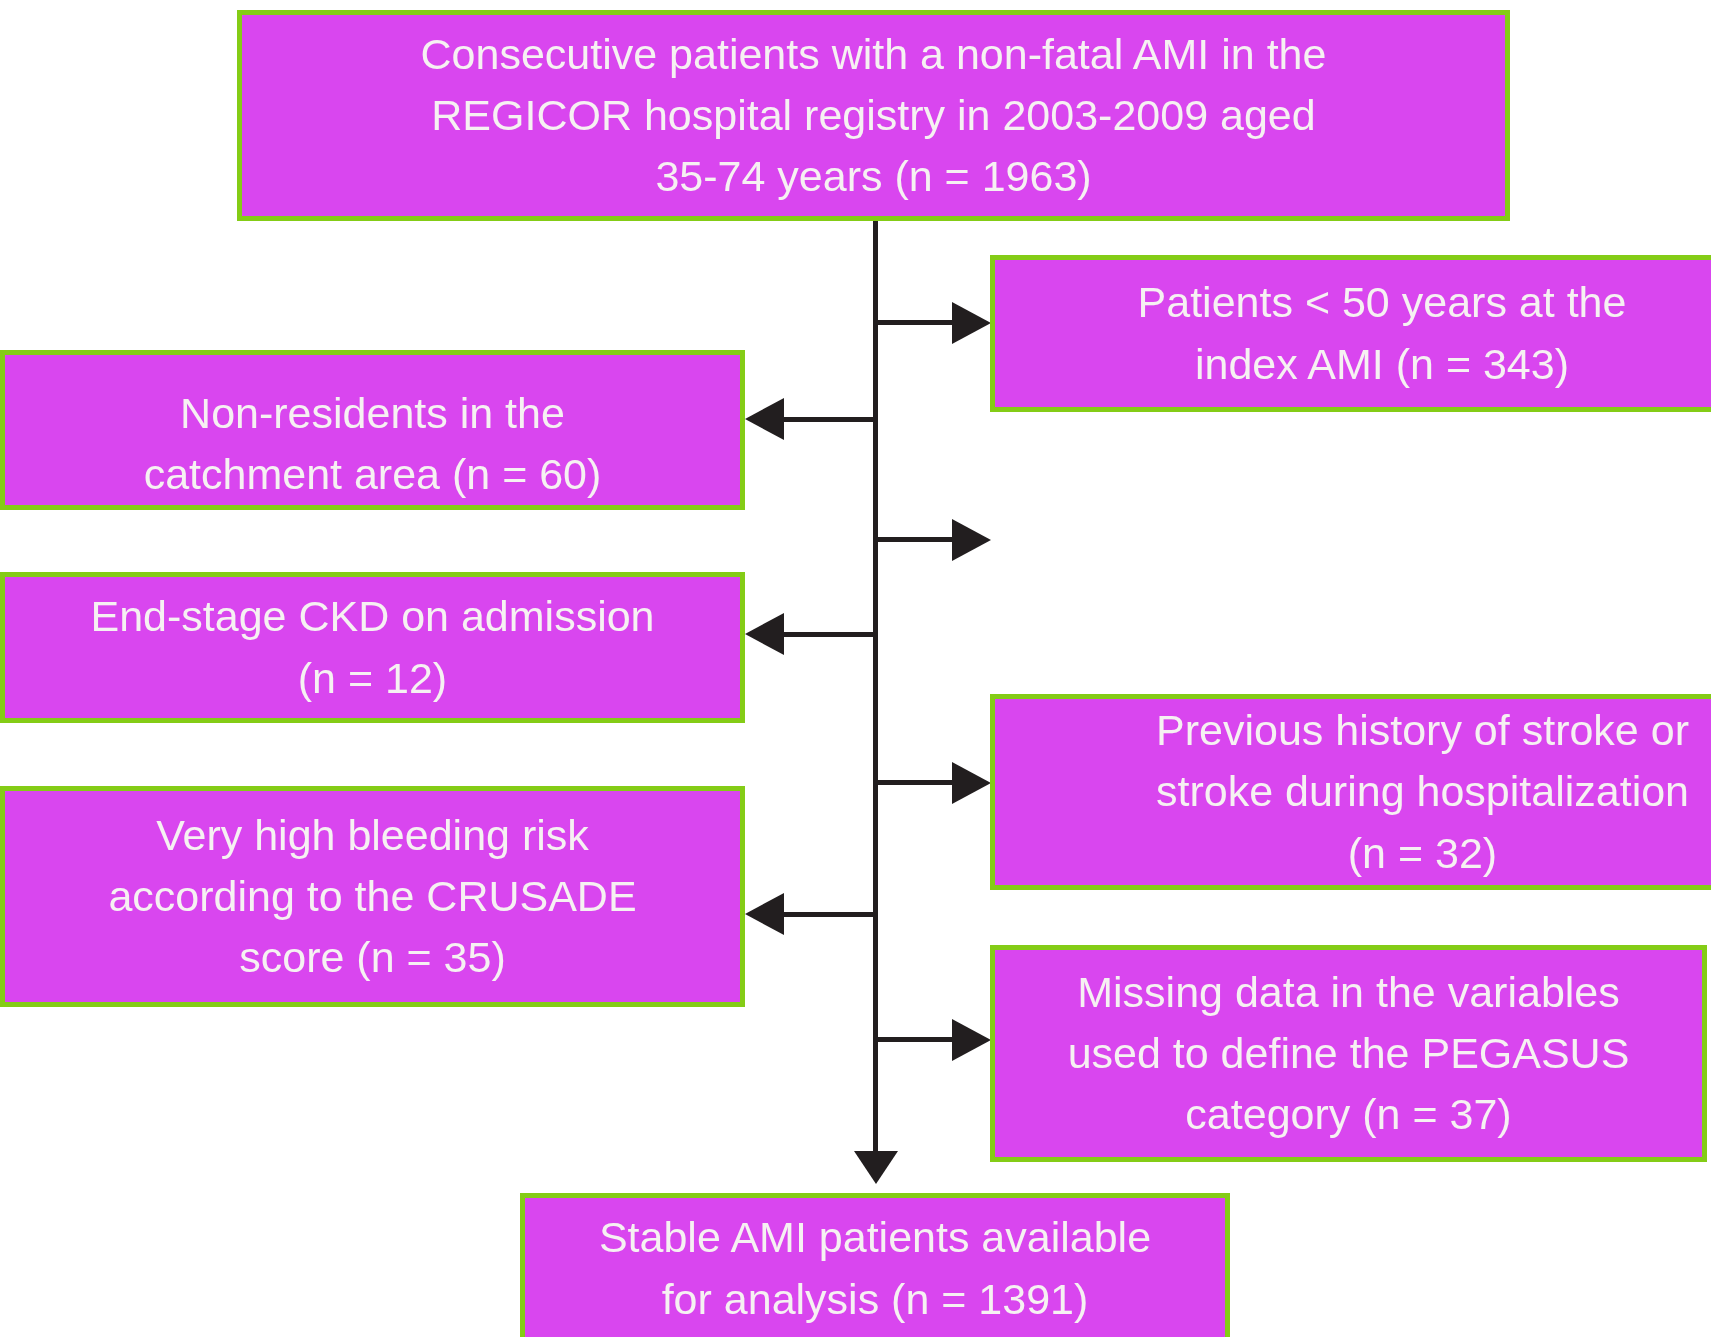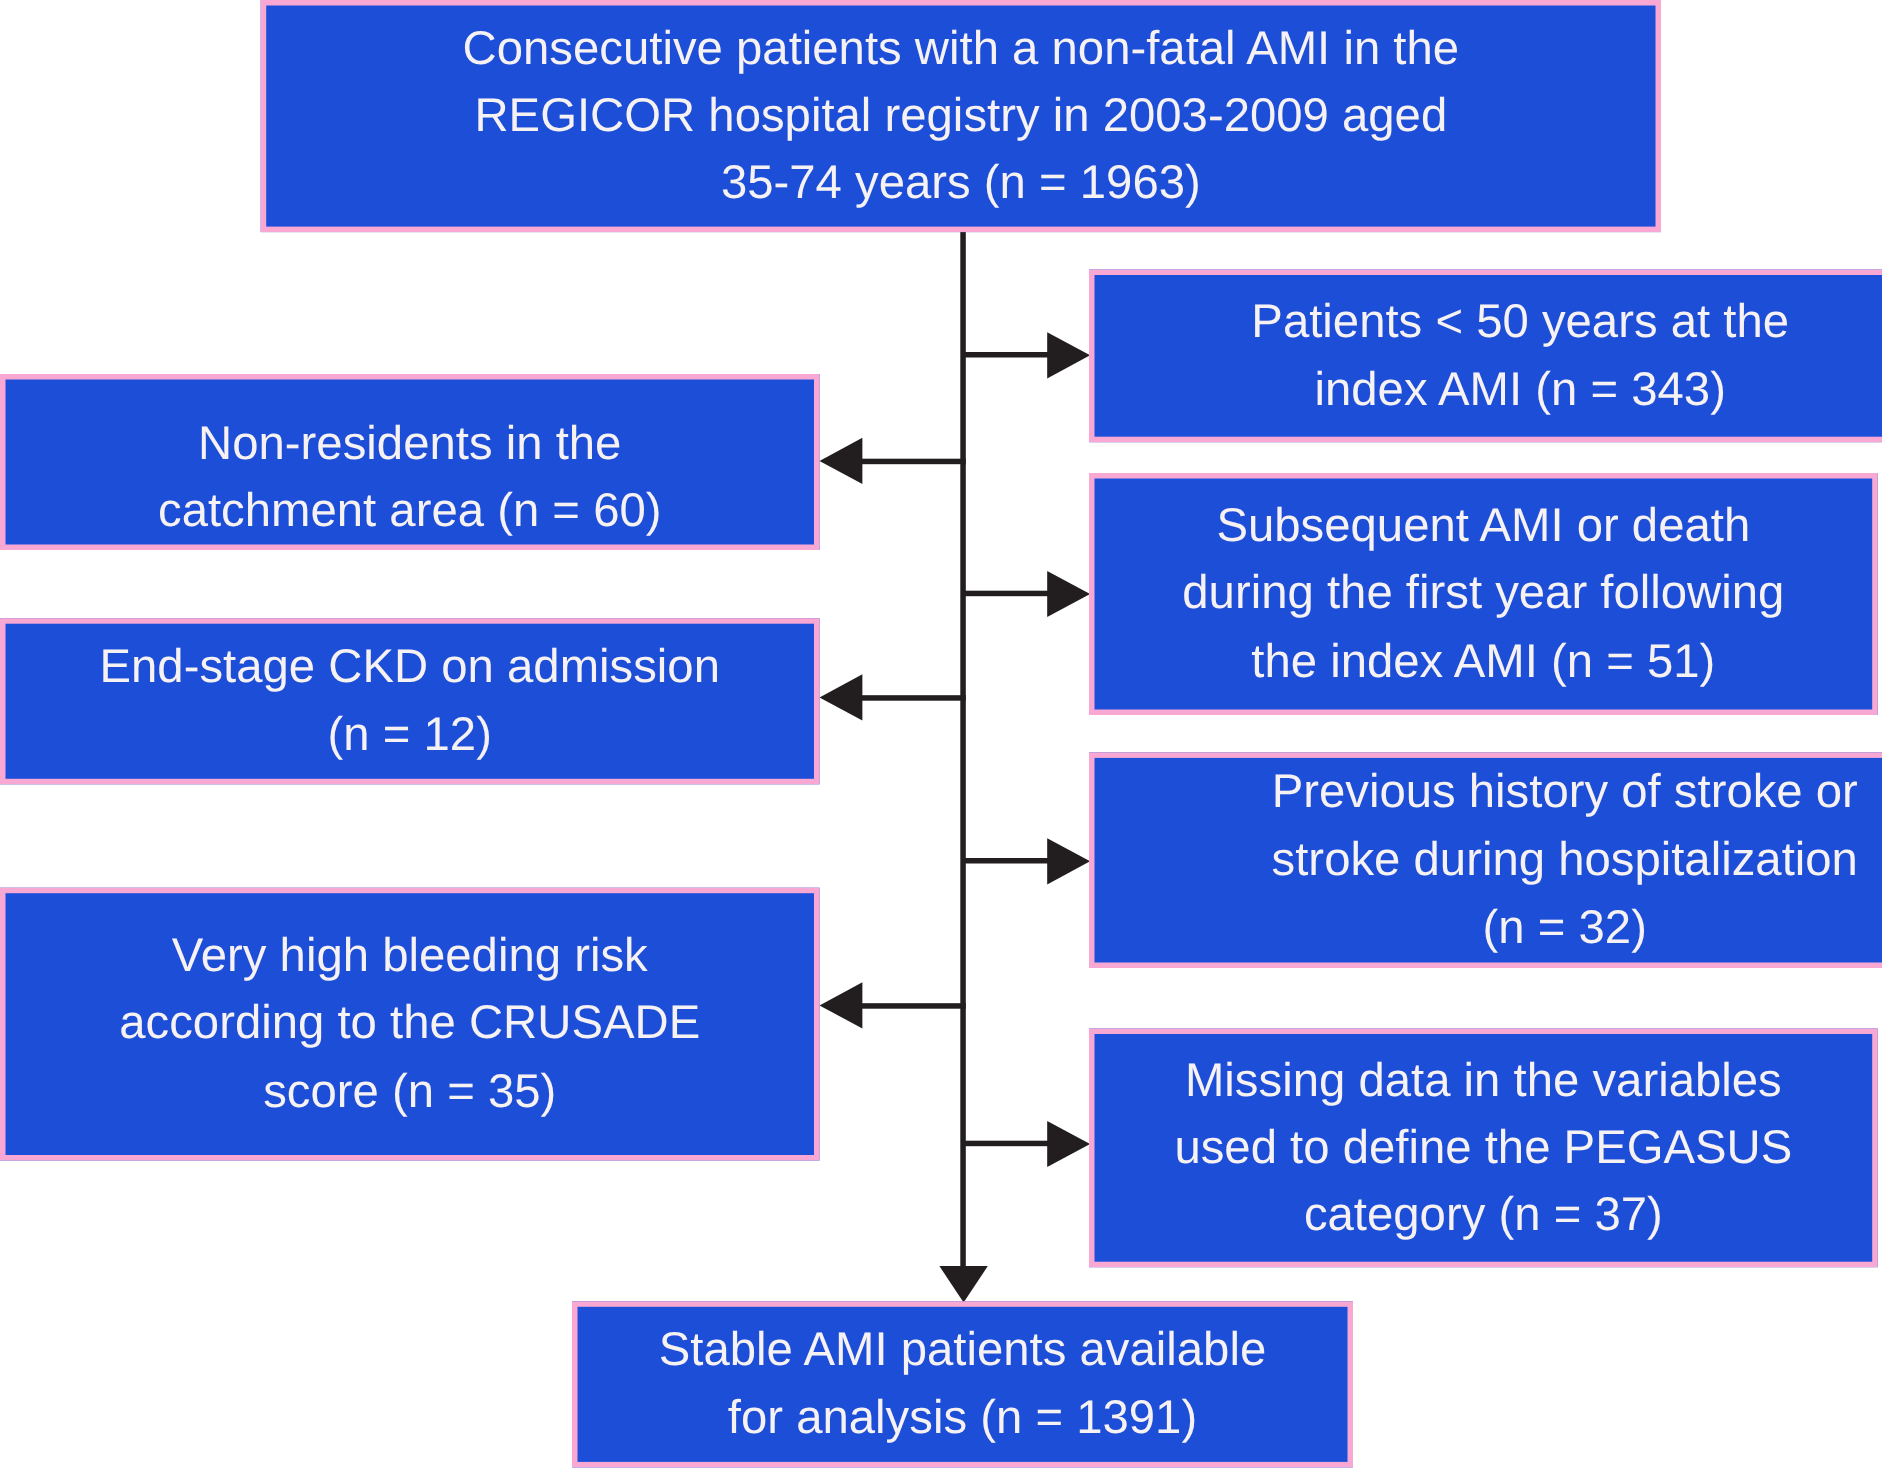--- a/index.html
+++ b/index.html
@@ -11,25 +11,26 @@
     position: relative;
     width: 1711px;
     height: 1337px;
     background: #ffffff;
     font-family: "Liberation Sans", sans-serif;
     overflow: hidden;
   }
   .box {
     position: absolute;
     box-sizing: border-box;
-    background: #1d4ed8;
-    border: 5px solid #f9a8d4;
+    background: #d946ef;
+    border: 5px solid #84cc16;
     display: flex;
     align-items: center;
     justify-content: center;
+    margin-top: 10px;
   }
   .box-text {
     white-space: pre-line;
     text-align: center;
     color: #F6F1F2;
     font-size: 43px;
     line-height: 1.42;
   }
   
   .hline, .vline {
@@ -60,21 +61,21 @@
   }
 
   
   .box-top      { left: 237px;  top: 0px;     width: 1273px; height: 211px; }
   .box-right-1  { left: 990px;  top: 245px;   width: 784px;  height: 157px; }
   .box-right-2  { left: 990px;  top: 430px;   width: 717px;  height: 220px; }
   .box-right-3  { left: 990px;  top: 684px;   width: 865px;  height: 196px; }
   .box-right-4  { left: 990px;  top: 935px;   width: 717px;  height: 217px; }
   .box-left-1   { left: 0px;    top: 340px;   width: 745px;  height: 160px; align-items: flex-end; }
   .box-left-2   { left: 0px;    top: 562px;   width: 745px;  height: 151px; justify-content: center; }
-  .box-left-3   { left: 0px;    top: 807px;   width: 745px;  height: 248px; }
+  .box-left-3   { left: 0px;    top: 776px;   width: 745px;  height: 221px; }
   .box-bottom   { left: 520px;  top: 1183px;  width: 710px;  height: 151px; }
 
   
   .spine        { left: 873px;  top: 208px;   width: 5px;    height: 945px; }
   .spine-head   { left: 854px;  top: 1151px; }
 
   
   .r-line-1 { left: 875px; top: 320px;  width: 82px; height: 5px; }
   .r-head-1 { left: 952px; top: 302px; }
   .r-line-2 { left: 875px; top: 537px;  width: 82px; height: 5px; }
@@ -120,25 +121,20 @@
     <div class="box-text">Consecutive patients with a non-fatal AMI in the
 REGICOR hospital registry in 2003-2009 aged
 35-74 years (n = 1963)</div>
   </div>
 
   <div class="box box-right-1">
     <div class="box-text">Patients &lt; 50 years at the
 index AMI (n = 343)</div>
   </div>
 
-  <div class="box box-right-2">
-    <div class="box-text">Subsequent AMI or death
-during the first year following
-the index AMI (n = 51)</div>
-  </div>
 
   <div class="box box-right-3">
     <div class="box-text">Previous history of stroke or
 stroke during hospitalization
 (n = 32)</div>
   </div>
 
   <div class="box box-right-4">
     <div class="box-text">Missing data in the variables
 used to define the PEGASUS

